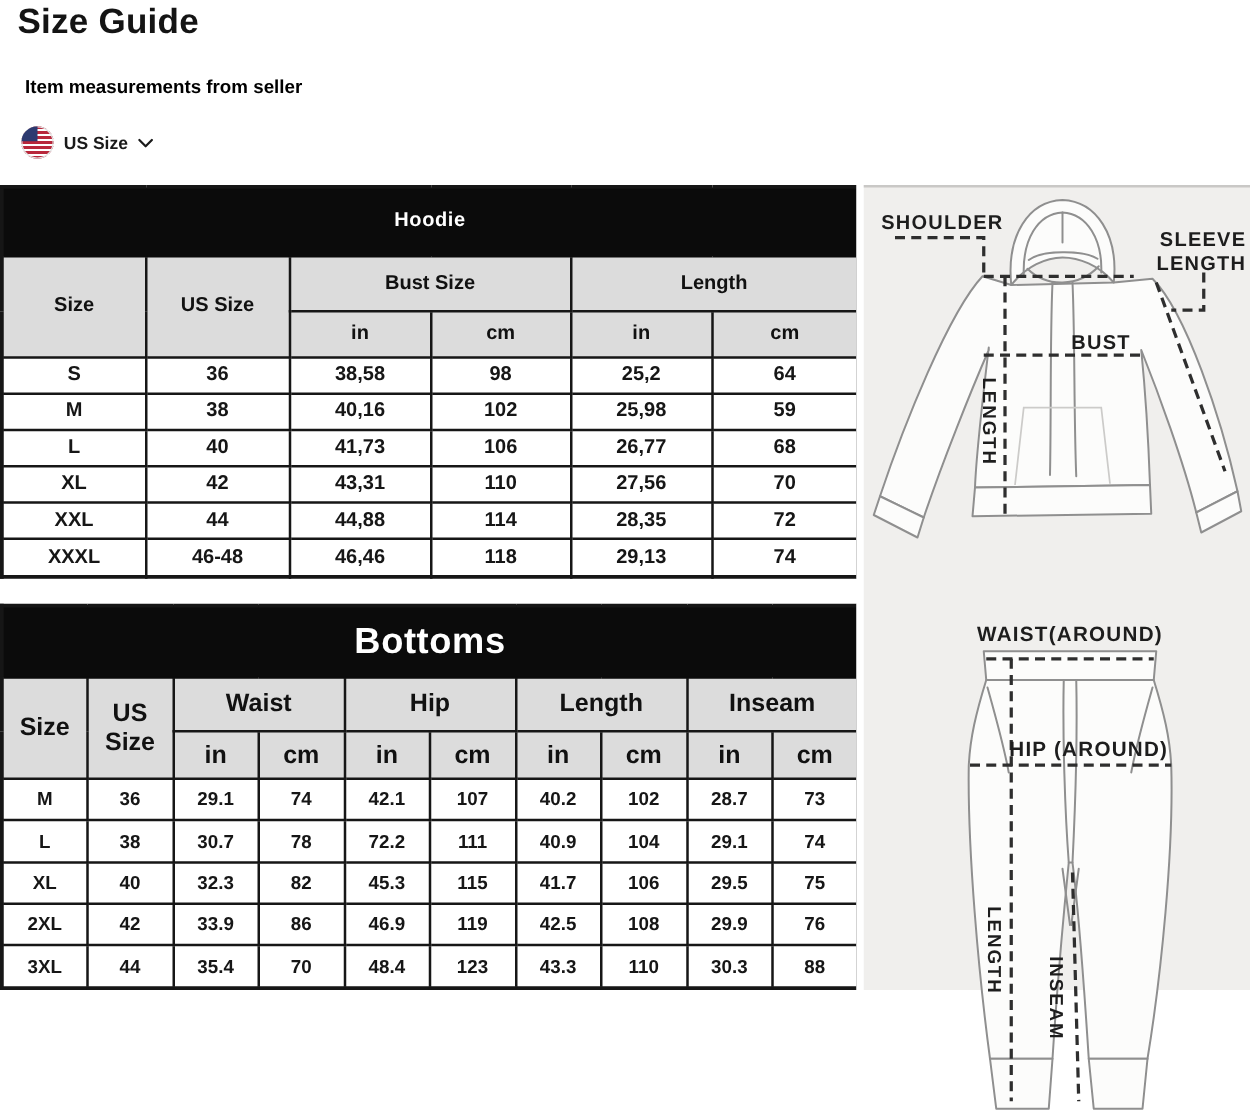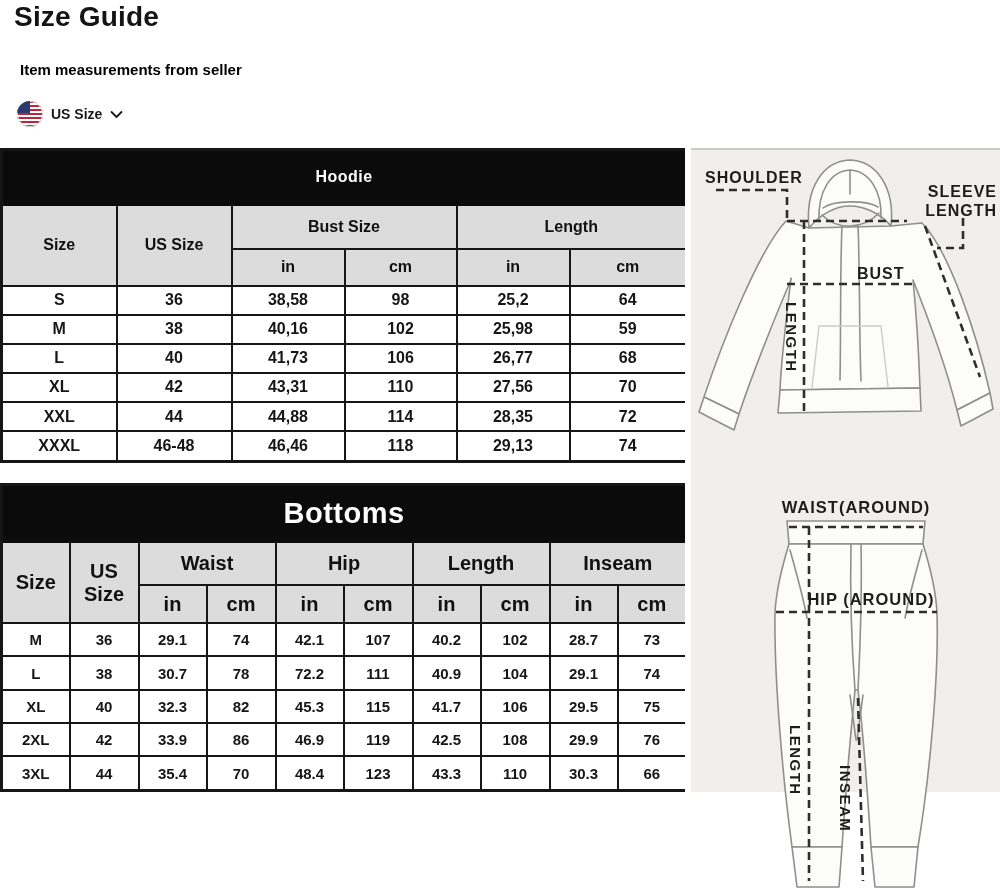--- a/index.html
+++ b/index.html
@@ -230,21 +230,21 @@
             <tr>
               <td>3XL</td>
               <td>44</td>
               <td>35.4</td>
               <td>70</td>
               <td>48.4</td>
               <td>123</td>
               <td>43.3</td>
               <td>110</td>
               <td>30.3</td>
-              <td>66</td>
+              <td>88</td>
             </tr>
           </tbody>
       </table>
 
     </div>
     <div class="gutter"></div>
 
     <div class="diagram-panel">
       <svg width="309" height="743" viewBox="0 0 309 743">
 

